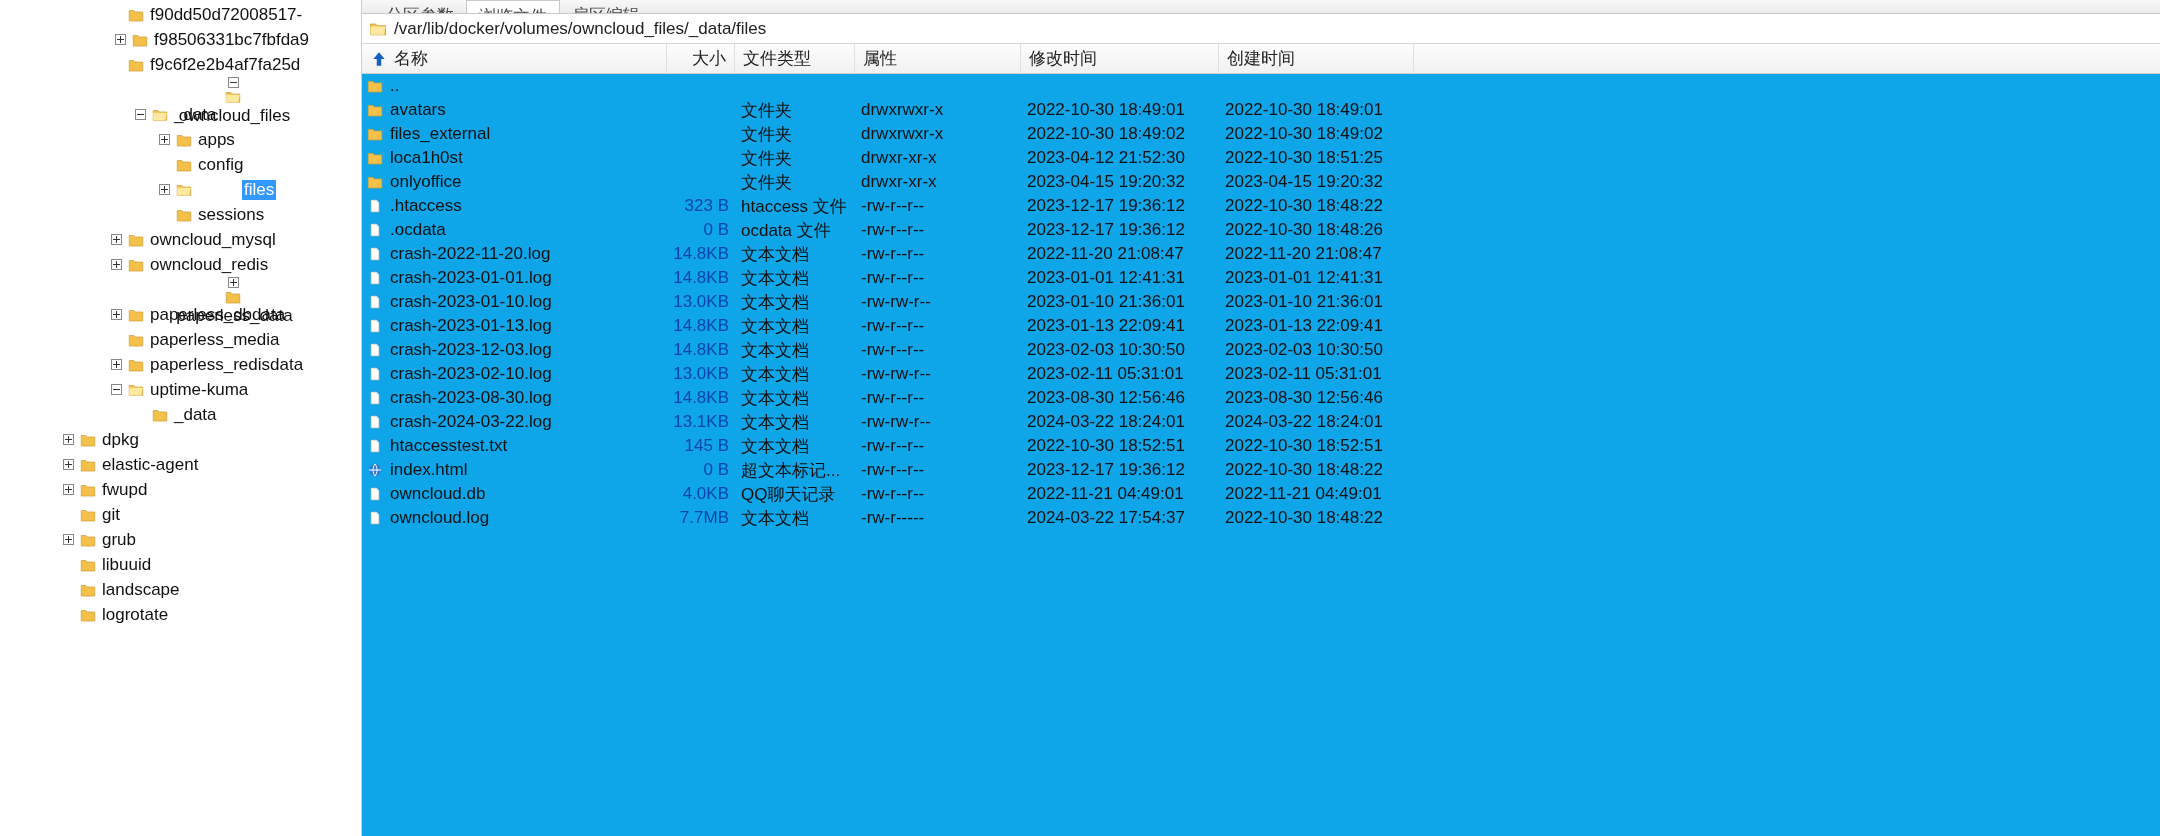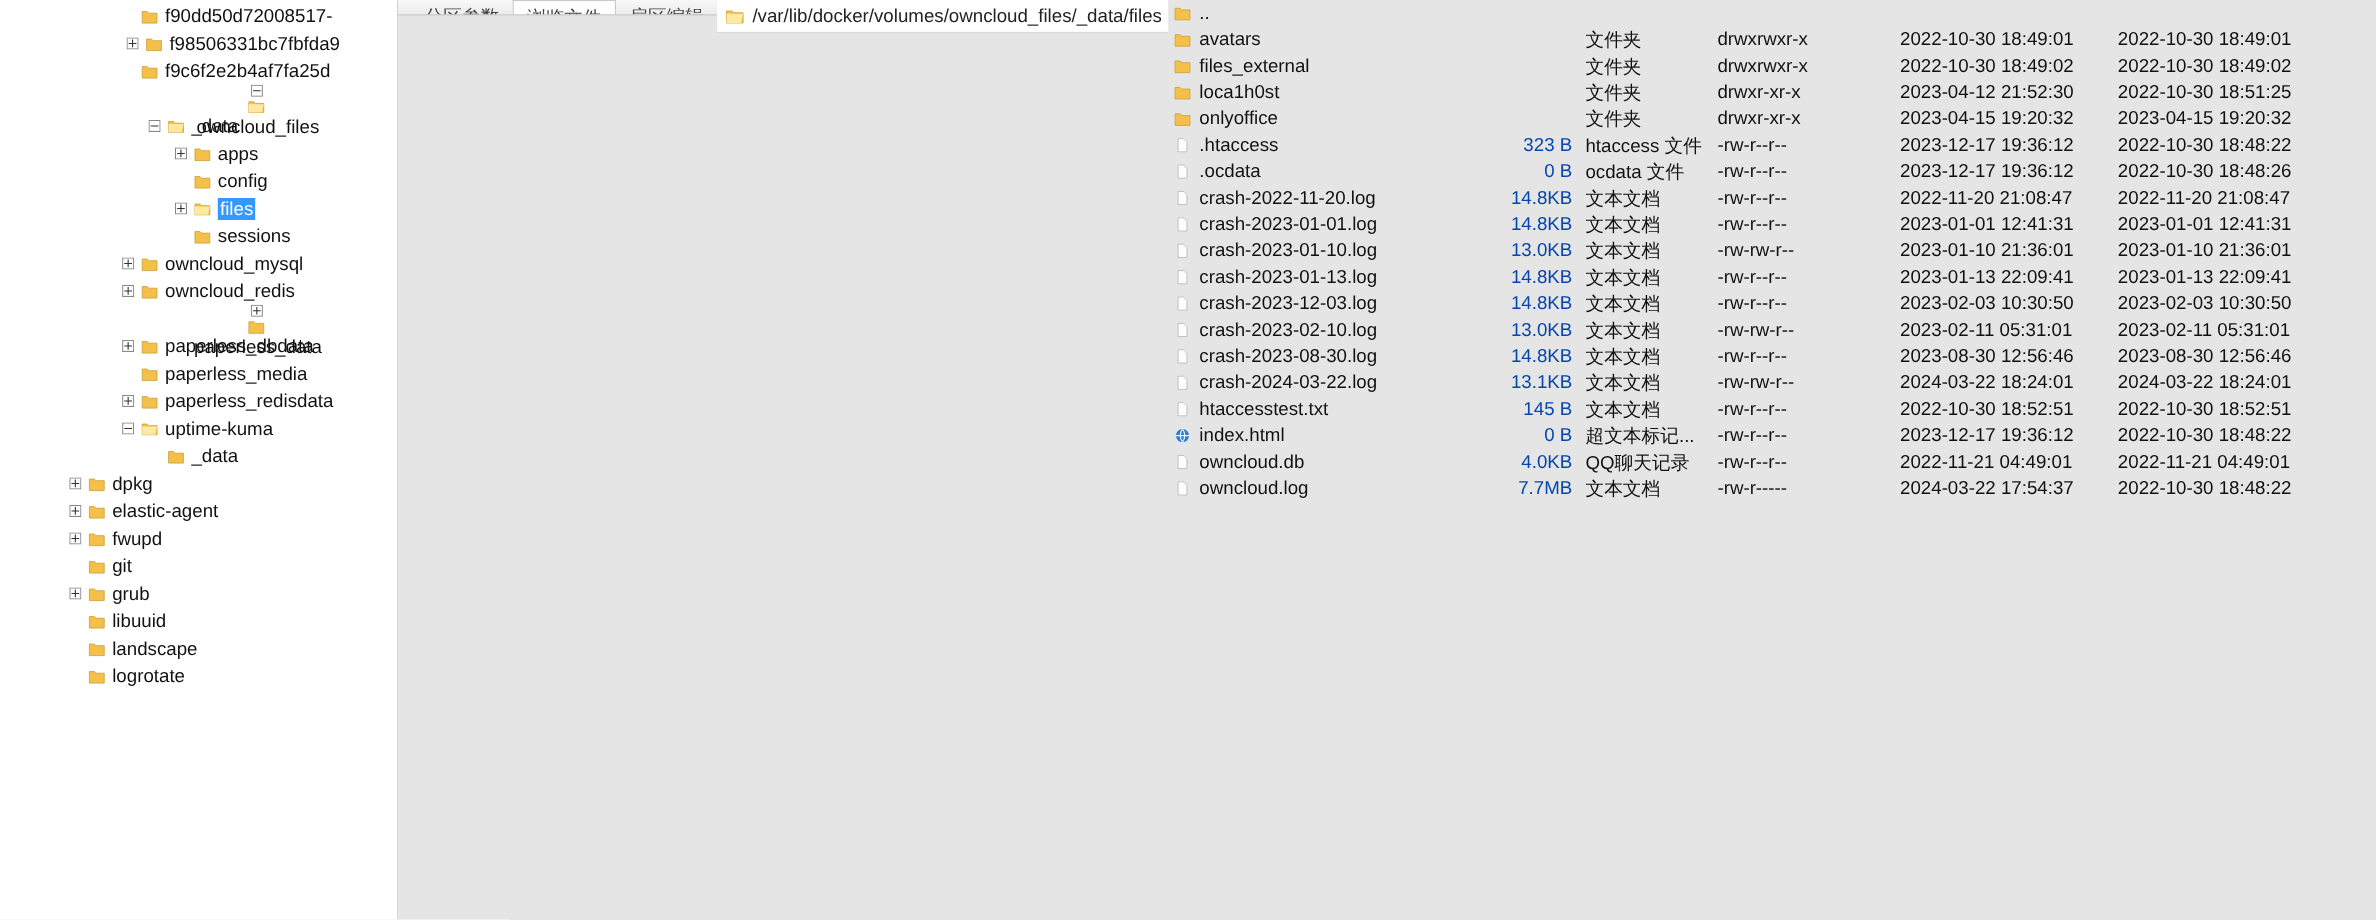--- a/index.html
+++ b/index.html
@@ -6,24 +6,24 @@
 body { background: #fff; display: flex; width: 2160px; height: 836px; overflow: hidden; }
 
 
 .left-panel { width: 362px; background: #fff; border-right: 1px solid #d0d0d0; overflow: hidden; }
 .tree { padding: 2px 0; white-space: nowrap; }
 .tree-row { height: 25px; display: flex; align-items: center; cursor: pointer; }
 .tree-toggle { width: 16px; height: 16px; display: inline-flex; align-items: center; justify-content: center; font-size: 12px; color: #555; margin-right: 2px; }
 .tree-toggle.blank { visibility: hidden; }
 .tree-icon { width: 20px; height: 20px; margin-right: 4px; display: inline-flex; align-items: center; justify-content: center; }
 .tree-label { color: #111; }
-.tree-label.selected { background: #3399ff; color: #fff; padding: 0 2px; }
-
-
-.right-panel { flex: 1; display: flex; flex-direction: row; background: #e5e5e5; }
+.tree-label.selected { background: #3399ff; color: #fff; padding: 0 2px; margin-left: 44px; }
+
+
+.right-panel { flex: 1; display: flex; flex-direction: column; background: #0ea5e9; }
 .tabs { background: linear-gradient(#f8f8f8,#ececec); border-bottom: 1px solid #c9c9c9; display: flex; height: 14px; padding-left: 12px; font-size: 16px; color: #444; overflow:hidden; }
 .tab { padding: 4px 12px 0; }
 .tab.active { background: #fff; border-left:1px solid #c9c9c9; border-right:1px solid #c9c9c9; border-top:1px solid #c9c9c9; }
 
 
 .path-bar { height: 30px; border-bottom: 1px solid #d9d9d9; display: flex; align-items: center; padding: 0 6px; background: #fff; }
 .path-icon { width: 20px; height: 20px; margin-right: 6px; }
 .path-text { color: #222; }
 
 
@@ -367,20 +367,35 @@
     <span class="path-icon">
       <svg viewBox="0 0 24 24">
           <path fill="#f5c04a" stroke="#caa23a" d="M3 6h6l2 2h10v11H3z"></path>
           <path fill="#ffe8a0" d="M3 9h18l-2 10H3z"></path>
         </svg>
     </span>
     <span class="path-text">/var/lib/docker/volumes/owncloud_files/_data/files</span>
   </div>
 
   <div class="file-table">
+    <div class="ft-head">
+      <div class="col col-name">
+        <span class="up-arrow">
+          <svg viewBox="0 0 16 16">
+              <path fill="#1560bd" d="M8 2l5 6h-3v6H6V8H3z"></path>
+            </svg>
+        </span>
+        <span>名称</span>
+      </div>
+      <div class="col col-size">大小</div>
+      <div class="col col-type">文件类型</div>
+      <div class="col col-attr">属性</div>
+      <div class="col col-mod">修改时间</div>
+      <div class="col col-crt">创建时间</div>
+    </div>
     <div class="ft-body" id="file-body">
         <div class="row">
           <div class="col col-name">
             <span class="file-icon">
               <svg viewBox="0 0 24 24" width="18" height="18">
                 <path fill="#f5c04a" stroke="#caa23a" d="M3 6h6l2 2h10v12H3z"></path>
               </svg>
             </span>
             <span class="filename">..</span>
           </div>

